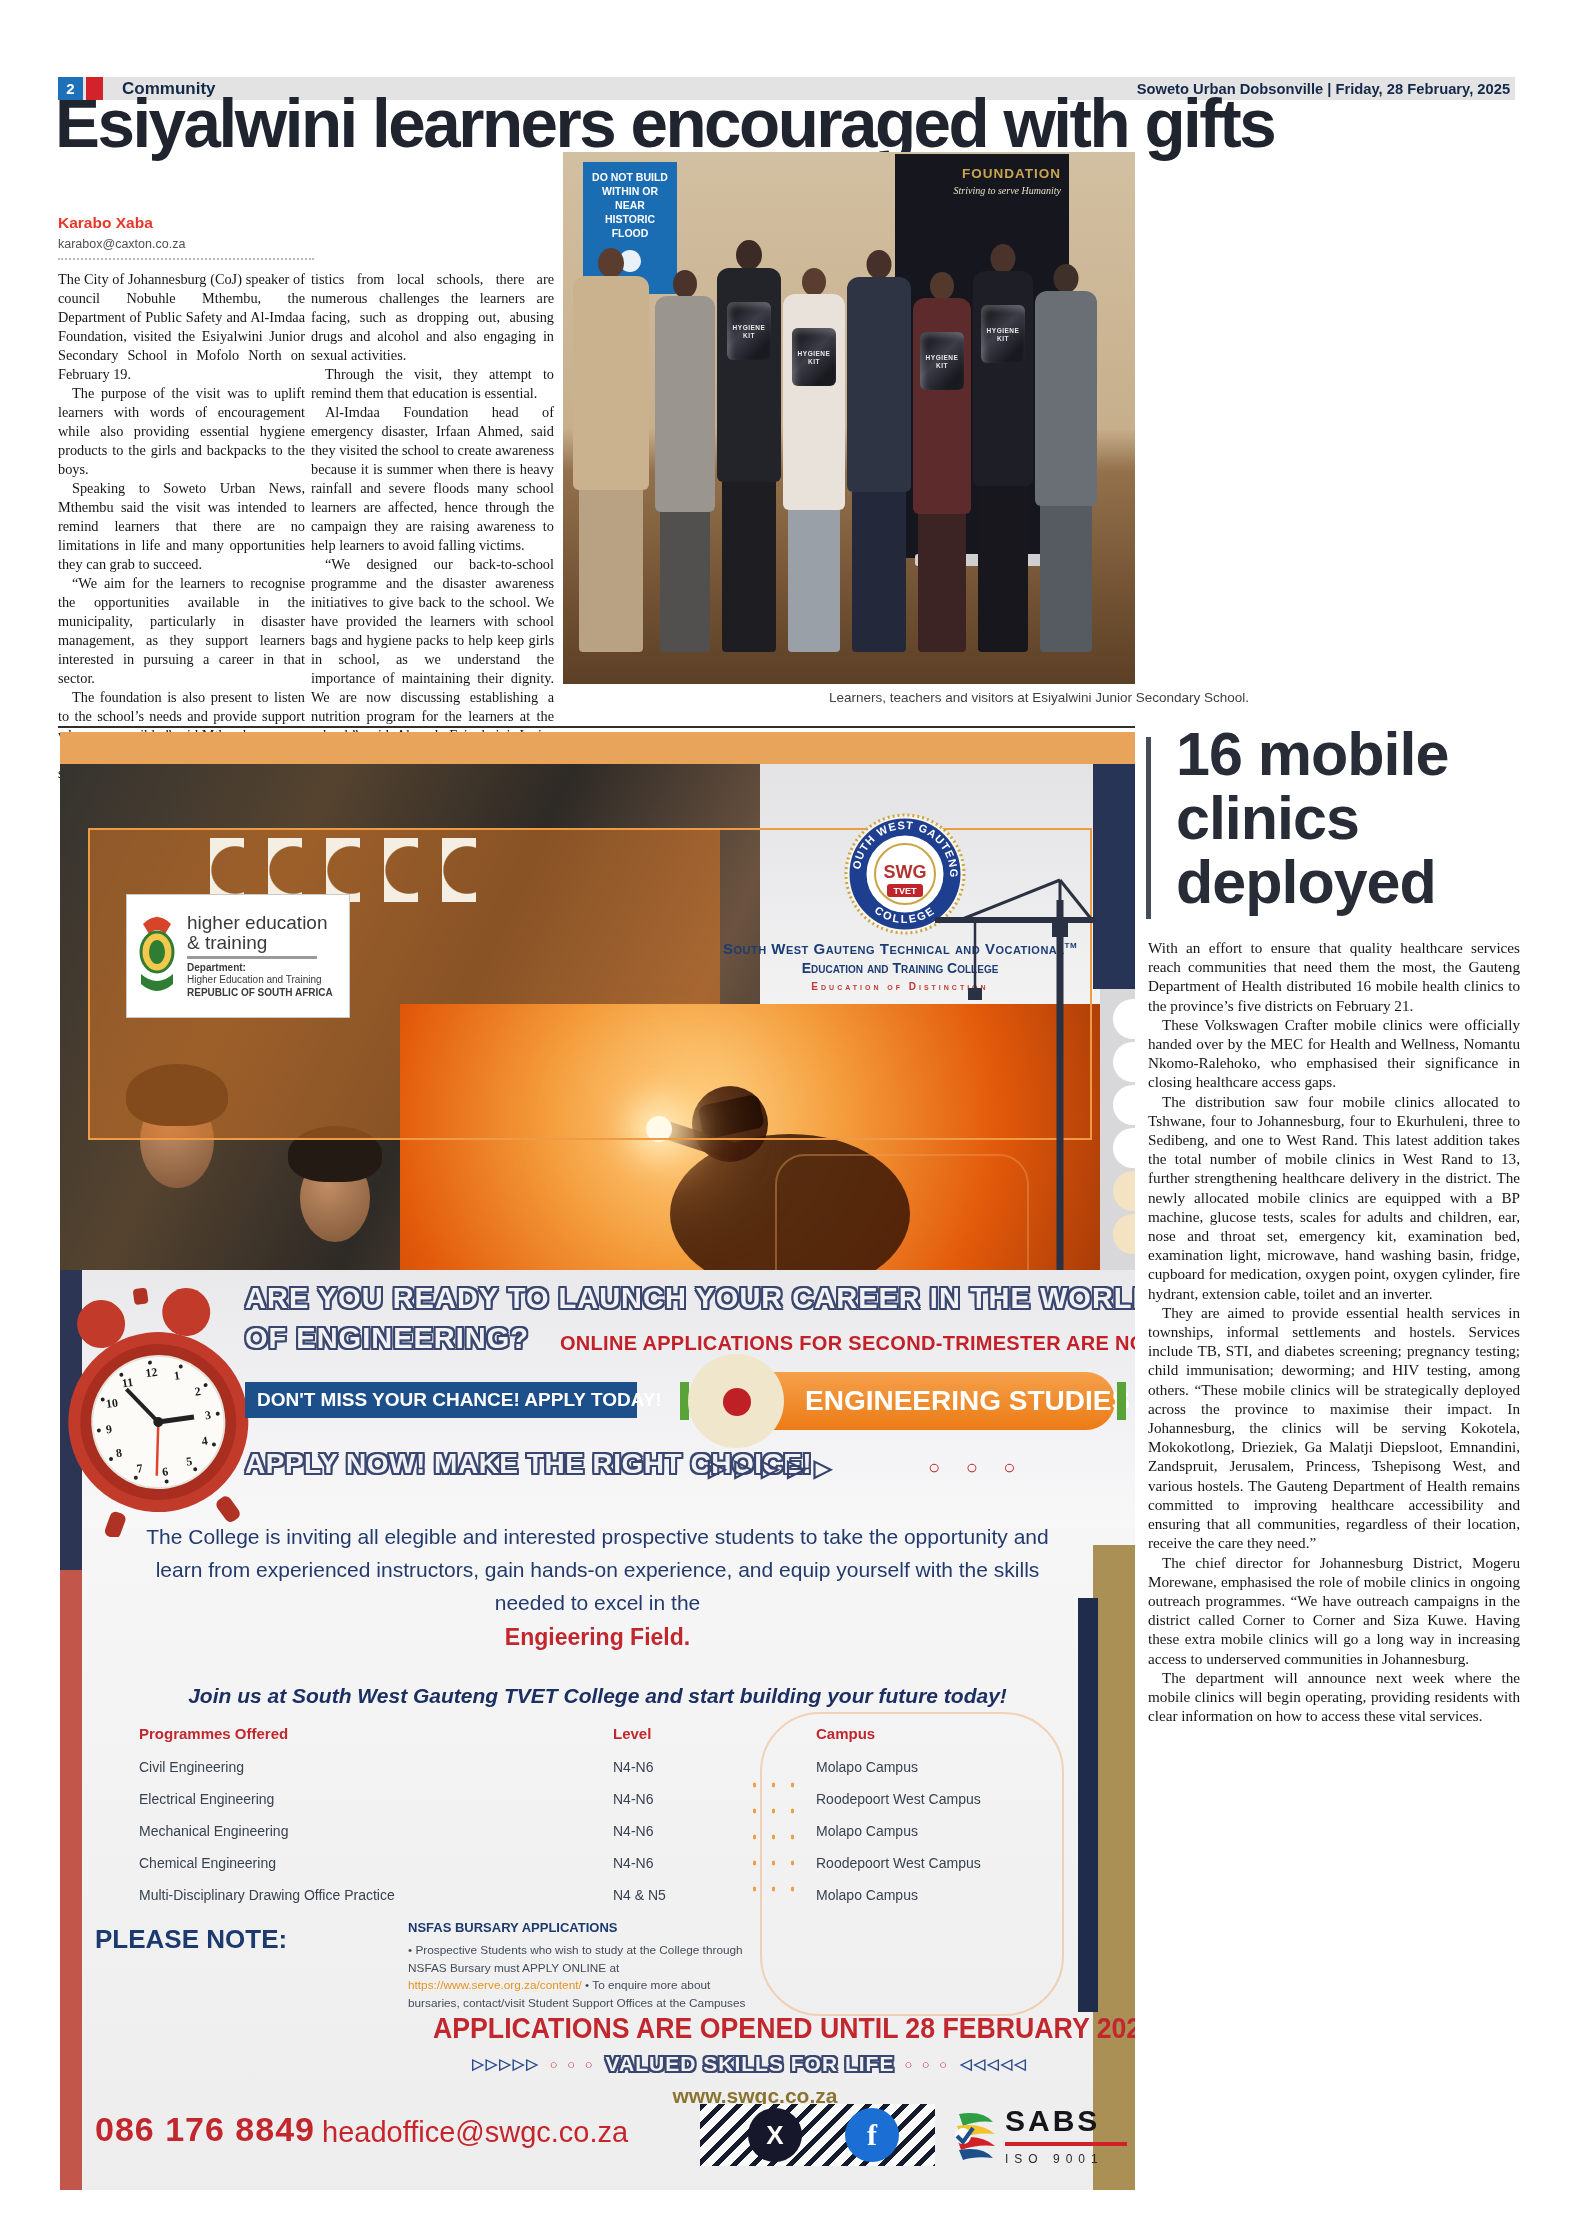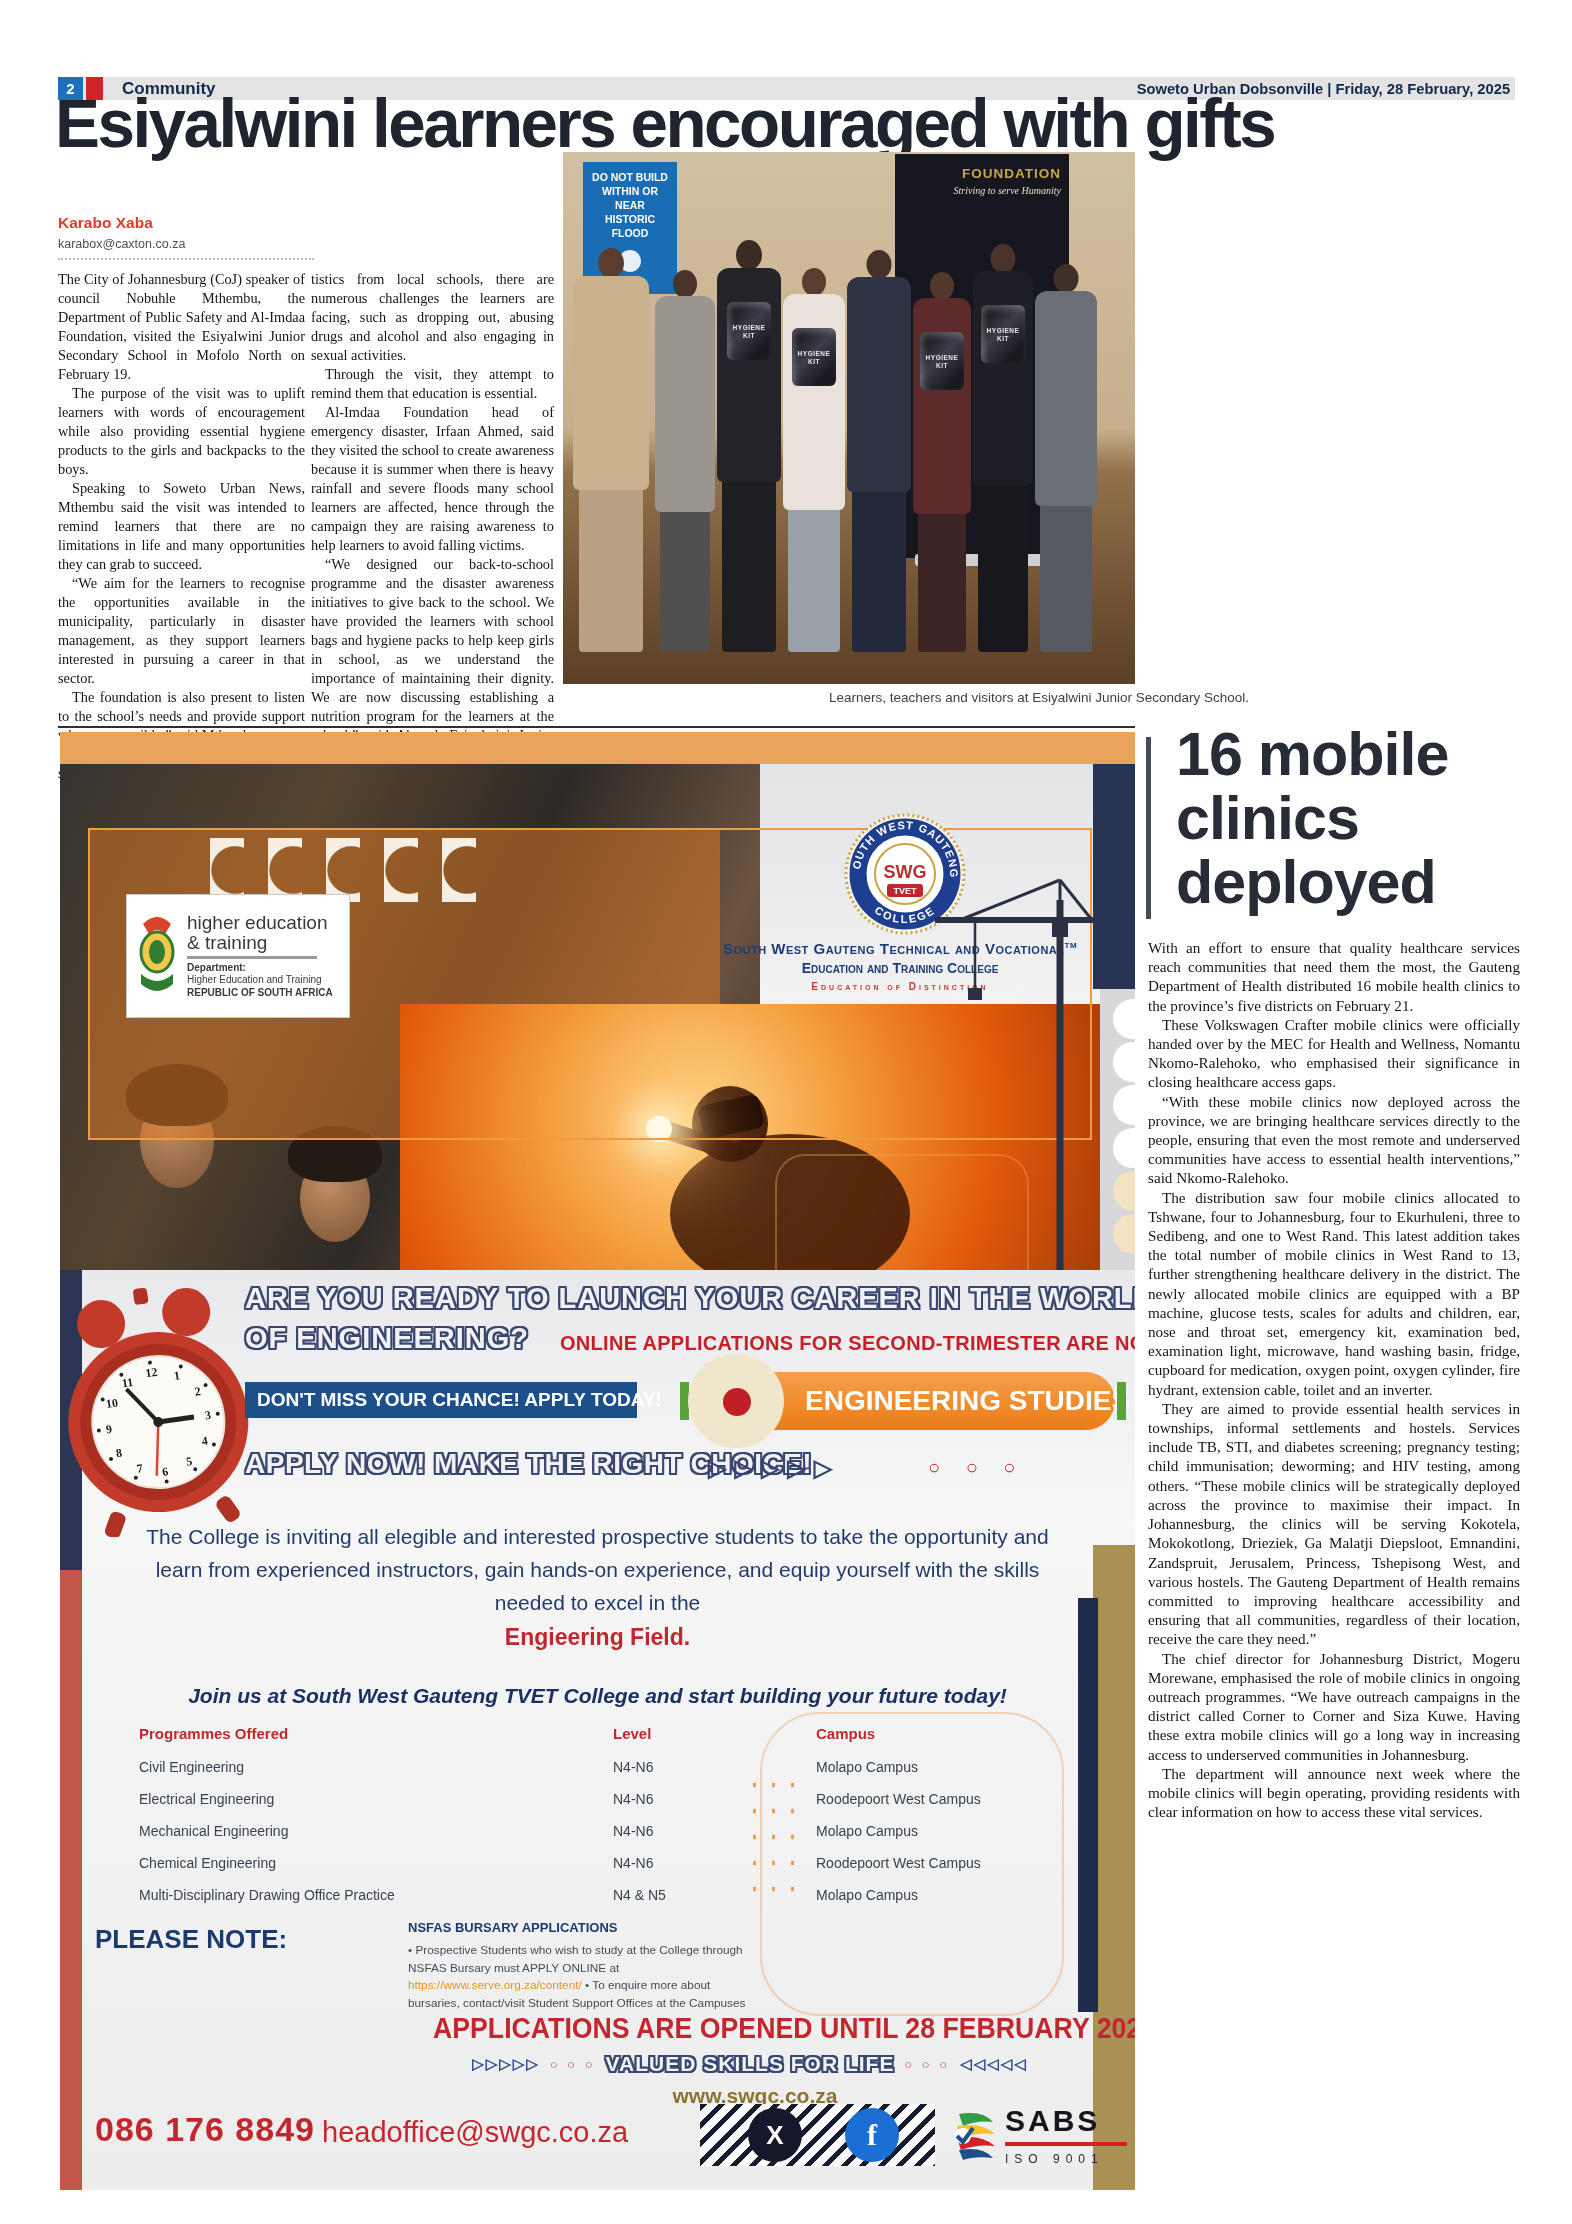--- a/index.html
+++ b/index.html
@@ -255,21 +255,20 @@
   <div class="abs" id="a2-rule"></div>
 
   <div class="abs" id="a2-headline">
     <div>16 mobile</div>
     <div>clinics</div>
     <div>deployed</div>
   </div>
   <div class="abs" id="a2-body">
       <p class="bp">With an effort to ensure that quality healthcare services reach communities that need them the most, the Gauteng Department of Health distributed 16 mobile health clinics to the province’s five districts on February 21.</p>
       <p class="bp ind">These Volkswagen Crafter mobile clinics were officially handed over by the MEC for Health and Wellness, Nomantu Nkomo-Ralehoko, who emphasised their significance in closing healthcare access gaps.</p>
-      <p class="bp ind">“With these mobile clinics now deployed across the province, we are bringing healthcare services directly to the people, ensuring that even the most remote and underserved communities have access to essential health interventions,” said Nkomo-Ralehoko.</p>
       <p class="bp ind">The distribution saw four mobile clinics allocated to Tshwane, four to Johannesburg, four to Ekurhuleni, three to Sedibeng, and one to West Rand. This latest addition takes the total number of mobile clinics in West Rand to 13, further strengthening healthcare delivery in the district. The newly allocated mobile clinics are equipped with a BP machine, glucose tests, scales for adults and children, ear, nose and throat set, emergency kit, examination bed, examination light, microwave, hand washing basin, fridge, cupboard for medication, oxygen point, oxygen cylinder, fire hydrant, extension cable, toilet and an inverter.</p>
       <p class="bp ind">They are aimed to provide essential health services in townships, informal settlements and hostels. Services include TB, STI, and diabetes screening; pregnancy testing; child immunisation; deworming; and HIV testing, among others. “These mobile clinics will be strategically deployed across the province to maximise their impact. In Johannesburg, the clinics will be serving Kokotela, Mokokotlong, Drieziek, Ga Malatji Diepsloot, Emnandini, Zandspruit, Jerusalem, Princess, Tshepisong West, and various hostels. The Gauteng Department of Health remains committed to improving healthcare accessibility and ensuring that all communities, regardless of their location, receive the care they need.”</p>
       <p class="bp ind">The chief director for Johannesburg District, Mogeru Morewane, emphasised the role of mobile clinics in ongoing outreach programmes. “We have outreach campaigns in the district called Corner to Corner and Siza Kuwe. Having these extra mobile clinics will go a long way in increasing access to underserved communities in Johannesburg.</p>
       <p class="bp ind">The department will announce next week where the mobile clinics will begin operating, providing residents with clear information on how to access these vital services.</p>
     </div>
 
   <div class="abs" id="ad">
     <div class="abs" id="ad-topbar"></div>
 
     <div class="abs" id="collage">

